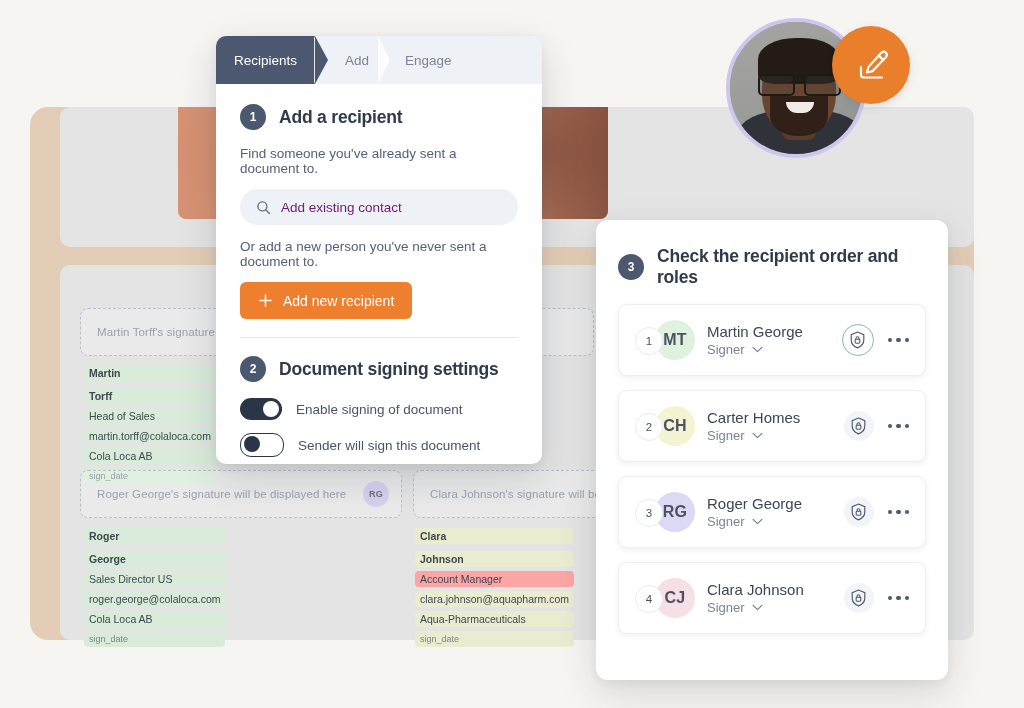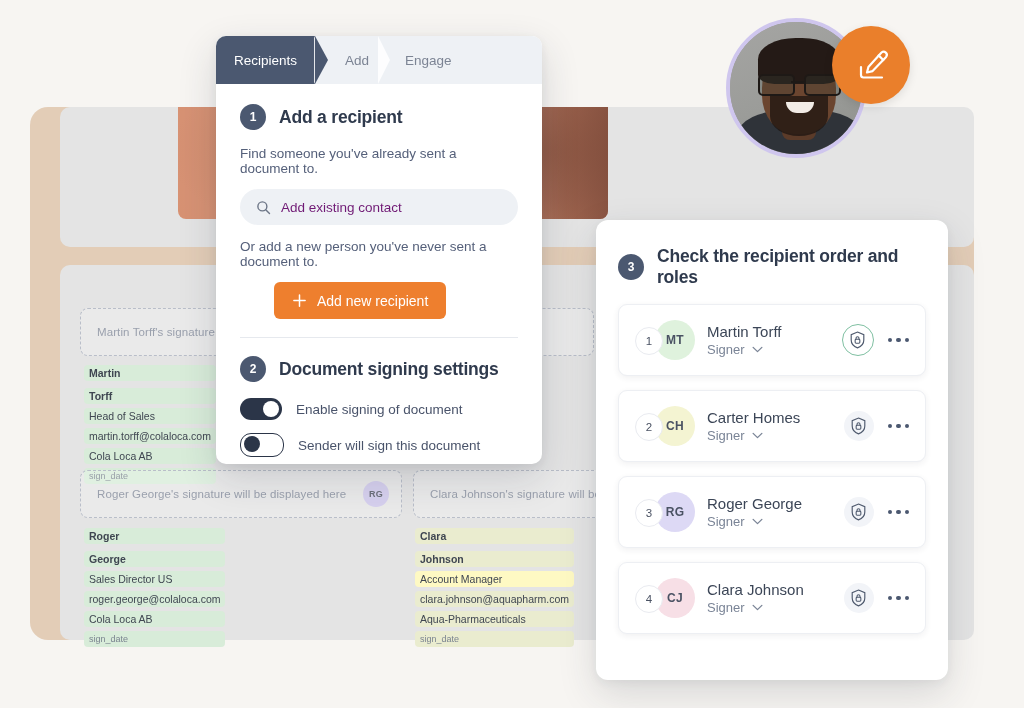--- a/index.html
+++ b/index.html
@@ -99,21 +99,20 @@
   .search-field{
     height:36px;background:#eef1f5;border-radius:18px;display:flex;align-items:center;
     padding:0 16px;gap:10px;margin-bottom:14px;
   }
   .search-field .txt{font-size:13.5px;color:#701a75;}
   .btn-add{
     display:inline-flex;align-items:center;gap:10px;
     background:#ee7f2e;color:#fff;border:none;border-radius:6px;
     height:37px;padding:0 18px;font-size:14px;font-family:inherit;cursor:pointer;
     margin-bottom:18px;
-    margin-left:34px;
   }
   .divider{height:1px;background:#e6e9ee;margin:0 0 18px 0;}
   .toggle-row{display:flex;align-items:center;gap:14px;margin-bottom:13px;}
   .tgl{width:42px;height:22px;border-radius:11px;position:relative;flex:none;}
   .tgl.on{background:#2b3548;}
   .tgl.off{background:#fff;border:1.6px solid #2b3548;}
   .tgl .knob{position:absolute;top:3px;width:16px;height:16px;border-radius:50%;}
   .tgl.on .knob{right:3px;background:#fff;}
   .tgl.off .knob{left:3px;top:2px;background:#2b3548;}
   .toggle-label{font-size:13.5px;color:#49536a;}
@@ -139,21 +138,21 @@
   .rcp{
     background:#fff;border:1px solid #edeff3;border-radius:9px;
     box-shadow:0 2px 6px rgba(40,45,60,.07);
     height:72px;margin-bottom:14px;display:flex;align-items:center;padding:0 16px;
     box-sizing:border-box;
   }
   .av-wrap{position:relative;width:62px;height:40px;flex:none;}
   .av{
     position:absolute;left:20px;top:0;width:40px;height:40px;border-radius:50%;
     display:flex;align-items:center;justify-content:center;
-    font-size:12px;font-weight:700;color:#4a5263;letter-spacing:.3px;
+    font-size:16px;font-weight:700;color:#4a5263;letter-spacing:.3px;
   }
   .ord{
     position:absolute;left:0;top:7px;width:26px;height:26px;border-radius:50%;
     background:#fff;border:1px solid #e9ebf0;
     display:flex;align-items:center;justify-content:center;
     font-size:11.5px;color:#4a5263;z-index:2;
   }
   .rcp-info{flex:1;padding-left:10px;}
   .rcp-name{font-size:15px;color:#3c4657;margin-bottom:2px;}
   .rcp-role{font-size:13px;color:#7a8496;display:flex;align-items:center;gap:7px;}
@@ -269,21 +268,21 @@
   <div class="sig-box" style="left:413px;top:470px;width:320px;height:46px;">
     <span class="ph">Clara Johnson's signature will be displayed here</span>
   </div>
 
   <div class="field-block" style="left:415px;top:528px;">
     <div class="field-row">
       <span class="tok bold" style="background:#eaeccf;">Clara</span>
       <span class="tok bold" style="background:#eaeccf;">Johnson</span>
     </div>
     <div class="field-row">
-        <span class="tok" style="background:#fef9c3;">Account Manager</span>
+        <span class="tok" style="background:#fca5a5;">Account Manager</span>
       </div>
     <div class="field-row">
         <span class="tok" style="background:#eaeccf;">clara.johnson@aquapharm.com</span>
       </div>
     <div class="field-row">
         <span class="tok" style="background:#eaeccf;">Aqua-Pharmaceuticals</span>
       </div>
     <div class="field-row">
         <span class="tok small" style="background:#eaeccf;">sign_date</span>
       </div>
@@ -363,21 +362,21 @@
       <span class="step-title">Check the recipient order and roles</span>
     </div>
 
 
     <div class="rcp">
       <span class="av-wrap">
         <span class="av" style="background:#dff2dd;">MT</span>
         <span class="ord">1</span>
       </span>
       <span class="rcp-info">
-        <div class="rcp-name">Martin Torff</div>
+        <div class="rcp-name">Martin George</div>
         <div class="rcp-role">
           <span>Signer</span>
           <svg width="11" height="7" viewBox="0 0 12 8">
               <polyline points="1,1.6 6,6.4 11,1.6" fill="none" stroke="#7a8496" stroke-width="1.5" stroke-linecap="round" stroke-linejoin="round"></polyline>
             </svg>
         </div>
       </span>
       <span class="shield ringed">
         <svg width="17" height="18" viewBox="0 0 18 20">
           <path d="M9 1.2 L16 4 V10 C16 14.2 12.9 17.4 9 18.7 C5.1 17.4 2 14.2 2 10 V4 Z" fill="none" stroke="#4f5a6e" stroke-width="1.3"></path>

